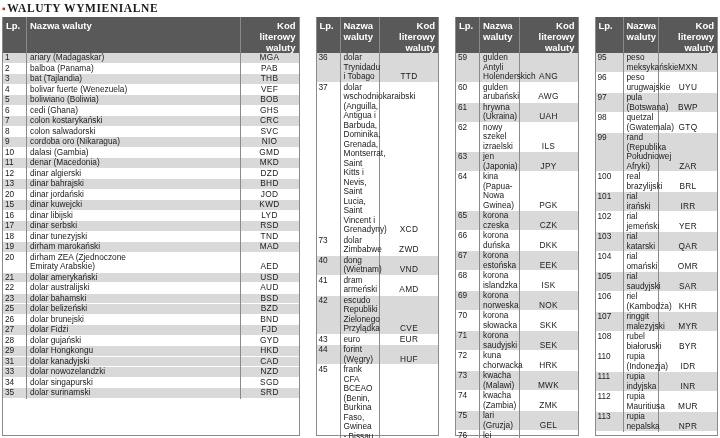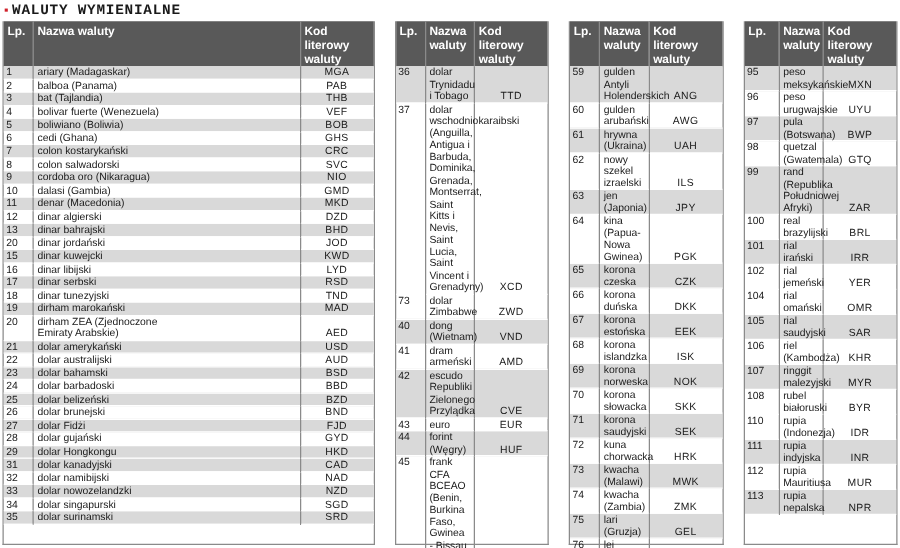--- a/index.html
+++ b/index.html
@@ -1,24 +1,24 @@
 <!DOCTYPE html>
 <html><head>
 <meta charset="utf-8">
 <style>
   html, body { margin:0; padding:0; background:#ffffff; }
   body { width:720px; height:438px; overflow:hidden; font-family:"Liberation Sans", sans-serif; color:#1a1a1a; }
-  .title { position:absolute; left:2px; top:2px; height:14px; font-family:Liberation Mono, monospace; font-weight:bold; font-size:11.5px; letter-spacing:0.6px; color:#1a1a1a; white-space:nowrap; }
+  .title { position:absolute; left:2px; top:2px; height:14px; font-family:Liberation Serif, serif; font-weight:bold; font-size:11.5px; letter-spacing:0.6px; color:#1a1a1a; white-space:nowrap; }
   .title .bullet { color:#d0202a; font-size:10px; margin-right:1px; }
   .grid { position:absolute; left:2px; top:17px; width:716px; height:419px; display:flex; gap:16px; }
   .panel { flex:1 1 0; border:1px solid #8a8a8a; border-top:none; background:#fff; display:flex; flex-direction:column; }
   .panel.p1 { flex-basis:174px; }
   table { border-collapse:collapse; width:100%; table-layout:fixed; }
   thead th { background:#595959; color:#ffffff; font-weight:bold; font-size:9.5px; line-height:11px; height:24px; padding:0 3px; vertical-align:top; padding-top:3px; text-align:left; border-right:1px solid #8a8a8a; }
-  thead th:last-child { border-right:none; text-align:left; }
+  thead th:last-child { border-right:none; text-align:right; }
   th.lp, td.lp { width:17px; }
   th.code, td.code { width:52px; }
   tbody td { font-size:8.3px; line-height:9.5px; padding:0 3px; vertical-align:top; border-right:1px solid #8a8a8a; white-space:pre-line; }
   tbody td:last-child { border-right:none; text-align:center; vertical-align:bottom; letter-spacing:0.3px; }
   tbody tr { border-bottom:1px solid #ffffff; }
   tbody tr.shade td { background:#d9d9d9; }
   td.lp { padding:0 1px 0 2px; }
   .p4 th.lp, .p4 td.lp { width:21px; }
 </style>
 </head>
@@ -148,25 +148,20 @@
           <tr>
             <td class="lp">22</td>
             <td class="name">dolar australijski</td>
             <td class="code">AUD</td>
           </tr>
           <tr class="shade">
             <td class="lp">23</td>
             <td class="name">dolar bahamski</td>
             <td class="code">BSD</td>
           </tr>
-          <tr>
-            <td class="lp">24</td>
-            <td class="name">dolar barbadoski</td>
-            <td class="code">BBD</td>
-          </tr>
           <tr class="shade">
             <td class="lp">25</td>
             <td class="name">dolar belizeński</td>
             <td class="code">BZD</td>
           </tr>
           <tr>
             <td class="lp">26</td>
             <td class="name">dolar brunejski</td>
             <td class="code">BND</td>
           </tr>
@@ -182,25 +177,20 @@
           </tr>
           <tr class="shade">
             <td class="lp">29</td>
             <td class="name">dolar Hongkongu</td>
             <td class="code">HKD</td>
           </tr>
           <tr class="shade">
             <td class="lp">31</td>
             <td class="name">dolar kanadyjski</td>
             <td class="code">CAD</td>
-          </tr>
-          <tr>
-            <td class="lp">32</td>
-            <td class="name">dolar namibijski</td>
-            <td class="code">NAD</td>
           </tr>
           <tr class="shade">
             <td class="lp">33</td>
             <td class="name">dolar nowozelandzki</td>
             <td class="code">NZD</td>
           </tr>
           <tr>
             <td class="lp">34</td>
             <td class="name">dolar singapurski</td>
             <td class="code">SGD</td>
@@ -427,20 +417,25 @@
           <tr class="shade">
             <td class="lp">101</td>
             <td class="name">rial irański</td>
             <td class="code">IRR</td>
           </tr>
           <tr>
             <td class="lp">102</td>
             <td class="name">rial jemeński</td>
             <td class="code">YER</td>
           </tr>
+          <tr class="shade">
+            <td class="lp">103</td>
+            <td class="name">rial katarski</td>
+            <td class="code">QAR</td>
+          </tr>
           <tr>
             <td class="lp">104</td>
             <td class="name">rial omański</td>
             <td class="code">OMR</td>
           </tr>
           <tr class="shade">
             <td class="lp">105</td>
             <td class="name">rial saudyjski</td>
             <td class="code">SAR</td>
           </tr>

